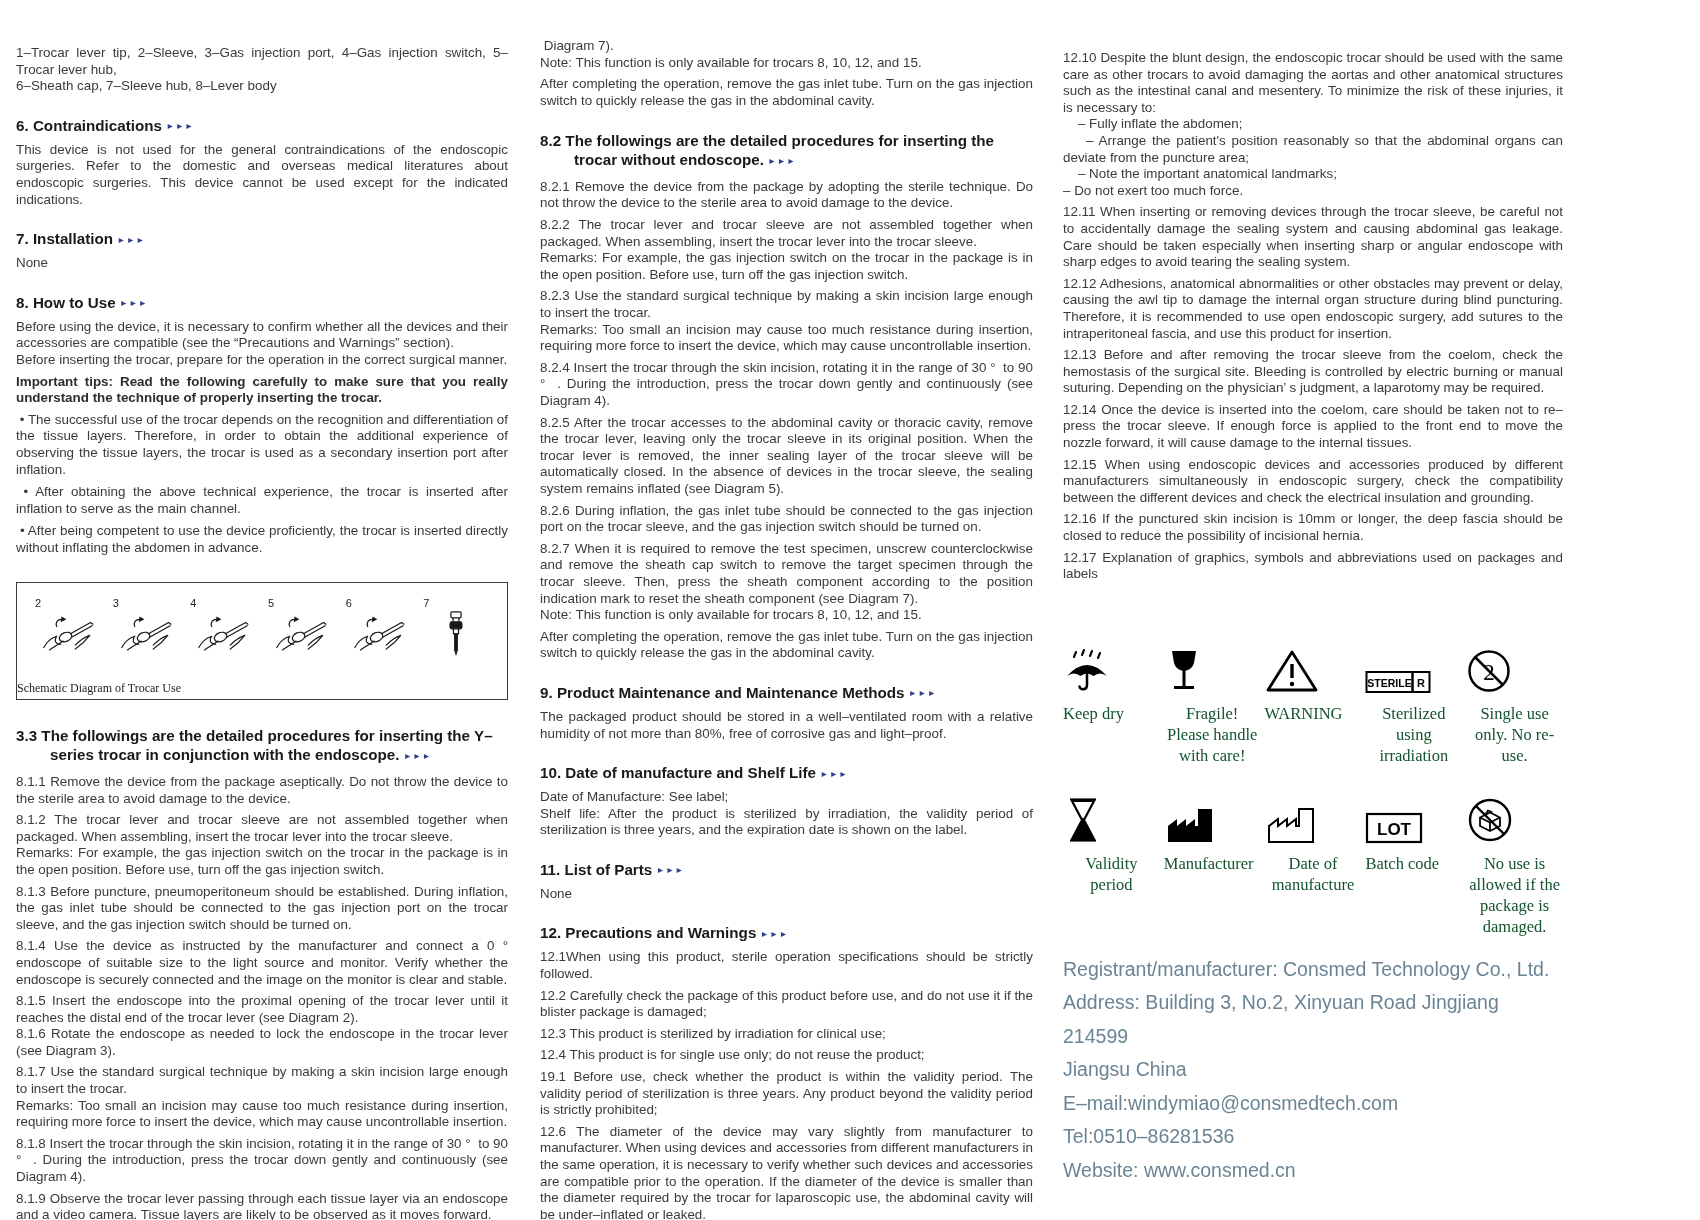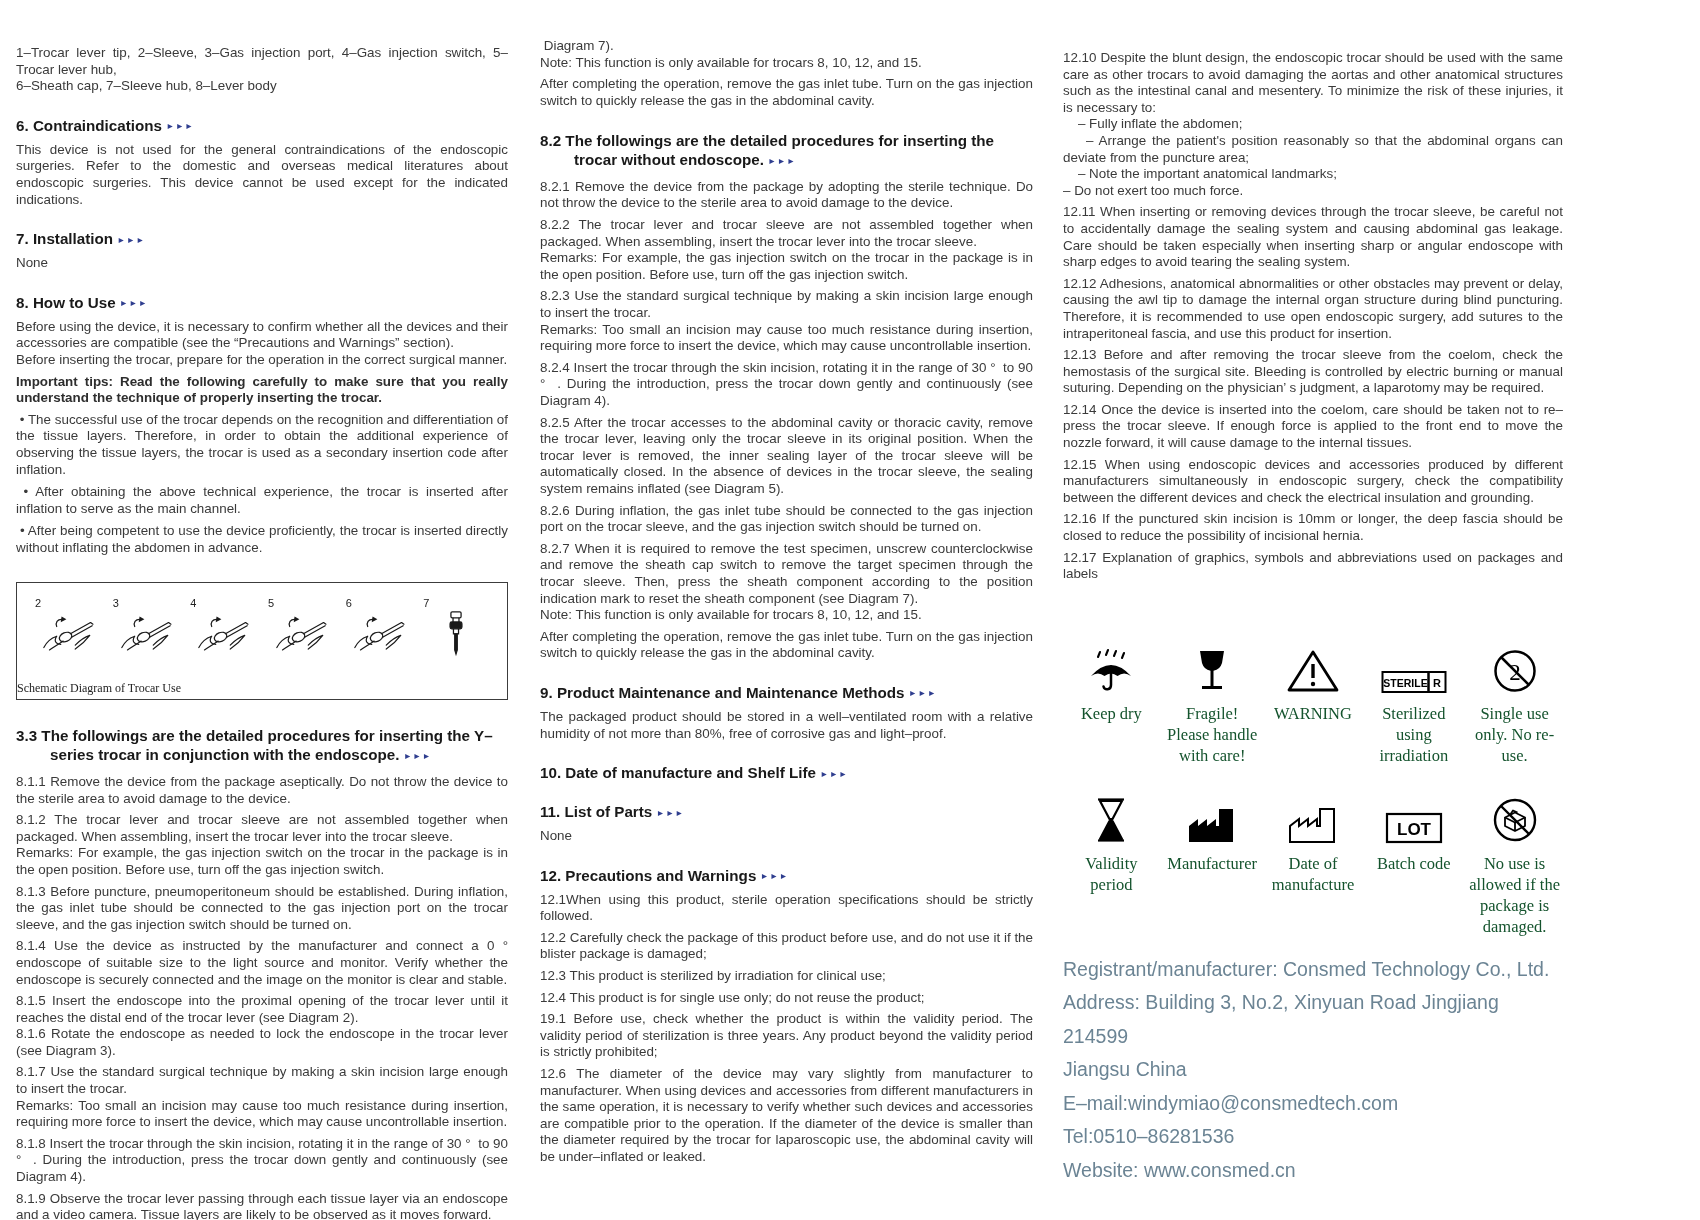--- a/index.html
+++ b/index.html
@@ -22,21 +22,21 @@
 
   .figure { margin:26px 0 26px; border:1.6px solid #3c3c3c; height:118px; position:relative;
             display:flex; align-items:center; justify-content:space-between; padding:6px 12px 18px; }
   .fig-cell { position:relative; flex:1; height:100%; display:flex; align-items:center; justify-content:center; }
   .fig-num { position:absolute; top:8px; left:6px; font-size:11px; color:#222; }
   .fig-caption { position:absolute; bottom:3px; left:0; right:0; text-align:left;
                  font-family:"Liberation Serif","DejaVu Serif",serif; font-size:12px; color:#222; }
 
   .symbols { margin-top:55px; display:grid; grid-template-columns:repeat(5,1fr);
              row-gap:22px; column-gap:4px; }
-  .sym-cell { display:flex; flex-direction:column; align-items:center; }
+  .sym-cell { display:flex; flex-direction:column; align-items:flex-start; }
   .sym-icon { height:56px; display:flex; align-items:flex-end; justify-content:center; margin-bottom:9px; }
   .sym-label { font-family:"Liberation Serif","DejaVu Serif",serif; font-size:16.5px; line-height:21px;
                text-align:center; color:#14532d; max-width:100px; }
 
   .contact { margin-top:40px; }
   .contact-line { font-size:19.5px; line-height:33.5px; font-weight:400; }
 </style>
 </head>
 <body>
 
@@ -45,21 +45,21 @@
       <div class="blk p">1–Trocar lever tip, 2–Sleeve, 3–Gas injection port, 4–Gas injection switch, 5–Trocar lever hub,
 6–Sheath cap, 7–Sleeve hub, 8–Lever body</div>
       <div class="h1"><span>6. Contraindications</span><span class="arrows" style="color: rgb(47, 62, 143);">►►►</span></div>
       <div class="blk p">This device is not used for the general contraindications of the endoscopic surgeries. Refer to the domestic and overseas medical literatures about endoscopic surgeries. This device cannot be used except for the indicated indications.</div>
       <div class="h1"><span>7. Installation</span><span class="arrows" style="color: rgb(47, 62, 143);">►►►</span></div>
       <div class="blk p">None</div>
       <div class="h1"><span>8. How to Use</span><span class="arrows" style="color: rgb(47, 62, 143);">►►►</span></div>
       <div class="blk p">Before using the device, it is necessary to confirm whether all the devices and their accessories are compatible (see the “Precautions and Warnings” section).
 Before inserting the trocar, prepare for the operation in the correct surgical manner.</div>
       <div class="blk strong">Important tips: Read the following carefully to make sure that you really understand the technique of properly inserting the trocar.</div>
-      <div class="blk bullet"> • The successful use of the trocar depends on the recognition and differentiation of the tissue layers. Therefore, in order to obtain the additional experience of observing the tissue layers, the trocar is used as a secondary insertion code after inflation.</div>
+      <div class="blk bullet"> • The successful use of the trocar depends on the recognition and differentiation of the tissue layers. Therefore, in order to obtain the additional experience of observing the tissue layers, the trocar is used as a secondary insertion port after inflation.</div>
       <div class="blk bullet"> • After obtaining the above technical experience, the trocar is inserted after inflation to serve as the main channel.</div>
       <div class="blk bullet"> • After being competent to use the device proficiently, the trocar is inserted directly without inflating the abdomen in advance.</div>
       <div class="figure">
         <div class="fig-cell">
           <span class="fig-num">2</span>
           <span><svg width="58" height="44" viewBox="0 0 72 52">
               <g fill="none" stroke="#1a1a1a" stroke-width="1.5" stroke-linecap="round" stroke-linejoin="round">
                 <path d="M6 44 C10 36 16 32 22 30 C18 36 21 40 27 40"></path>
                 <path d="M13 47 C19 43 24 40 30 36"></path>
                 <ellipse cx="33" cy="31" rx="8" ry="5.5" transform="rotate(-22 33 31)"></ellipse>
@@ -175,20 +175,22 @@
 Remarks: Too small an incision may cause too much resistance during insertion, requiring more force to insert the device, which may cause uncontrollable insertion.</div>
       <div class="blk p">8.2.4 Insert the trocar through the skin incision, rotating it in the range of 30 °  to 90 °  . During the introduction, press the trocar down gently and continuously (see Diagram 4).</div>
       <div class="blk p">8.2.5 After the trocar accesses to the abdominal cavity or thoracic cavity, remove the trocar lever, leaving only the trocar sleeve in its original position. When the trocar lever is removed, the inner sealing layer of the trocar sleeve will be automatically closed. In the absence of devices in the trocar sleeve, the sealing system remains inflated (see Diagram 5).</div>
       <div class="blk p">8.2.6 During inflation, the gas inlet tube should be connected to the gas injection port on the trocar sleeve, and the gas injection switch should be turned on.</div>
       <div class="blk p">8.2.7 When it is required to remove the test specimen, unscrew counterclockwise and remove the sheath cap switch to remove the target specimen through the trocar sleeve. Then, press the sheath component according to the position indication mark to reset the sheath component (see Diagram 7).
 Note: This function is only available for trocars 8, 10, 12, and 15.</div>
       <div class="blk p">After completing the operation, remove the gas inlet tube. Turn on the gas injection switch to quickly release the gas in the abdominal cavity.</div>
       <div class="h1"><span>9. Product Maintenance and Maintenance Methods</span><span class="arrows" style="color: rgb(47, 62, 143);">►►►</span></div>
       <div class="blk p">The packaged product should be stored in a well–ventilated room with a relative humidity of not more than 80%, free of corrosive gas and light–proof.</div>
       <div class="h1"><span>10. Date of manufacture and Shelf Life</span><span class="arrows" style="color: rgb(47, 62, 143);">►►►</span></div>
+      <div class="blk p">Date of Manufacture: See label;
+Shelf life: After the product is sterilized by irradiation, the validity period of sterilization is three years, and the expiration date is shown on the label.</div>
       <div class="h1"><span>11. List of Parts</span><span class="arrows" style="color: rgb(47, 62, 143);">►►►</span></div>
       <div class="blk p">None</div>
       <div class="h1"><span>12. Precautions and Warnings</span><span class="arrows" style="color: rgb(47, 62, 143);">►►►</span></div>
       <div class="blk p">12.1When using this product, sterile operation specifications should be strictly followed.</div>
       <div class="blk p">12.2 Carefully check the package of this product before use, and do not use it if the blister package is damaged;</div>
       <div class="blk p">12.3 This product is sterilized by irradiation for clinical use;</div>
       <div class="blk p">12.4 This product is for single use only; do not reuse the product;</div>
       <div class="blk p">19.1 Before use, check whether the product is within the validity period. The validity period of sterilization is three years. Any product beyond the validity period is strictly prohibited;</div>
       <div class="blk p">12.6 The diameter of the device may vary slightly from manufacturer to manufacturer. When using devices and accessories from different manufacturers in the same operation, it is necessary to verify whether such devices and accessories are compatible prior to the operation. If the diameter of the device is smaller than the diameter required by the trocar for laparoscopic use, the abdominal cavity will be under–inflated or leaked.</div>
     </div>

